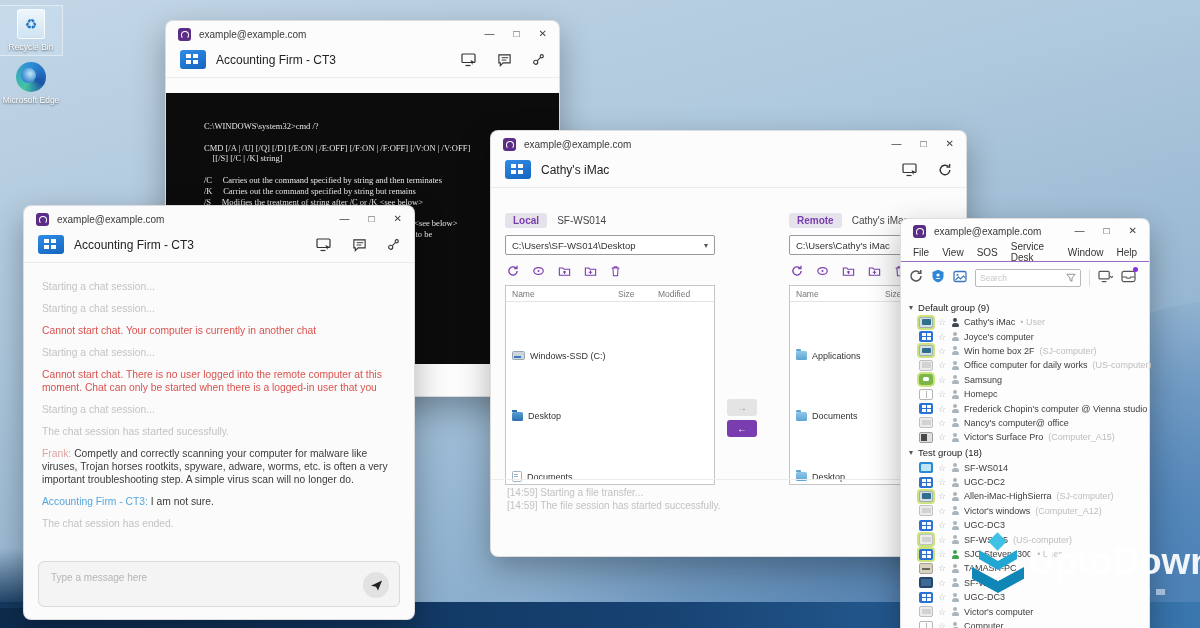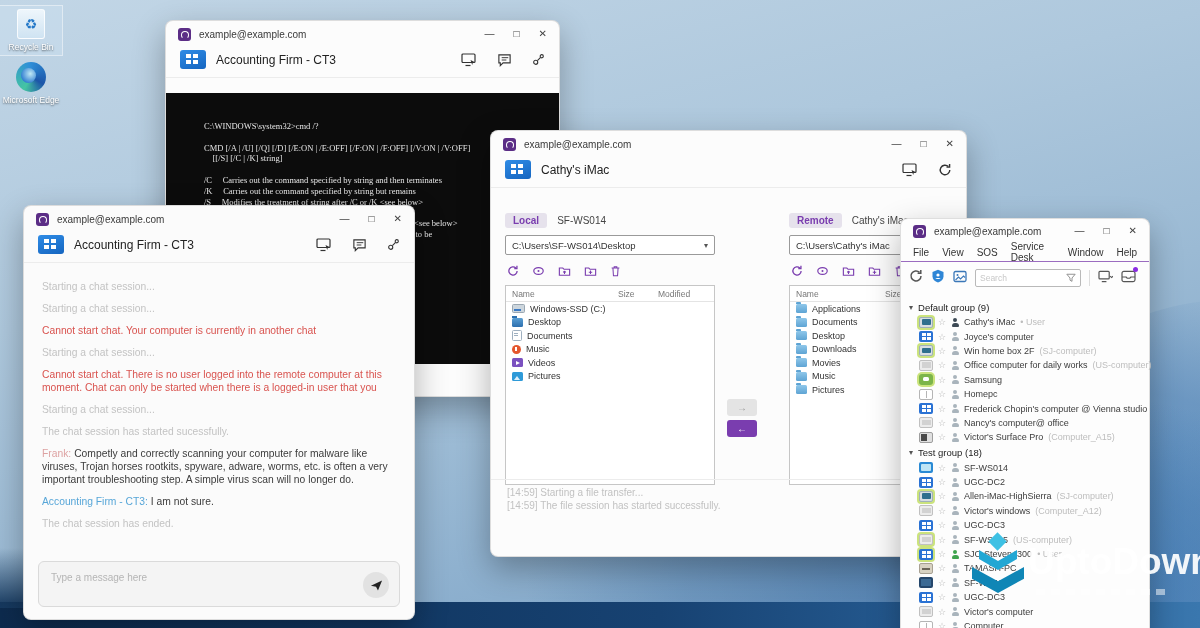--- a/index.html
+++ b/index.html
@@ -66,21 +66,21 @@
   .pathbox{height:18px;border:1px solid #9a9a9a;border-radius:2px;background:#fff;display:flex;align-items:center;
     padding:0 6px;font-size:9.5px;color:#333;}
   .pathbox .caret{margin-left:auto;color:#555;font-size:8px;}
   .ptools{display:flex;gap:13px;align-items:center;height:24px;margin:4px 0 2px 2px;}
   .ptools svg{display:block;}
   .ftable{border:1px solid #c6c6c6;background:#fff;height:198px;overflow:hidden;}
   .fhead{display:flex;align-items:center;height:15px;border-bottom:1px solid #e4e4e4;font-size:8.5px;color:#777;padding:0 6px;}
   .fh-name{flex:1;}
   .fh-size{width:40px;}
   .fh-mod{width:50px;}
-  .frow{display:flex;align-items:center;height:13.5px;padding:0 6px;font-size:9px;color:#333;gap:5px;}
+  .frow{display:flex;align-items:center;height:13.5px;padding:0 6px;font-size:9px;color:#333;gap:5px;margin-top:47px;}
   .ficon{width:11px;height:9px;border-radius:1.5px;position:relative;flex:0 0 auto;}
   .fi-drive{background:#cdd6dd;border:1px solid #9aa7b2;height:7px;}
   .fi-drive::after{content:"";position:absolute;left:1px;bottom:1px;width:7px;height:2px;background:#3a79c4;}
   .fi-folder{background:linear-gradient(#8fc7ea,#5ea4d4);}
   .fi-folder::before{content:"";position:absolute;left:0;top:-2px;width:5px;height:2px;border-radius:1px 1px 0 0;background:#5ea4d4;}
   .fi-folder-dark{background:linear-gradient(#5a9fd4,#2d6fae);}
   .fi-folder-dark::before{content:"";position:absolute;left:0;top:-2px;width:5px;height:2px;background:#2d6fae;}
   .fi-doc{background:#fff;border:1px solid #9fb0c0;width:8px;}
   .fi-doc::after{content:"";position:absolute;left:1px;top:2px;width:4px;height:1px;background:#9fb0c0;box-shadow:0 2px #9fb0c0;}
   .fi-music{background:#e4572e;border-radius:50%;width:9px;height:9px;}

